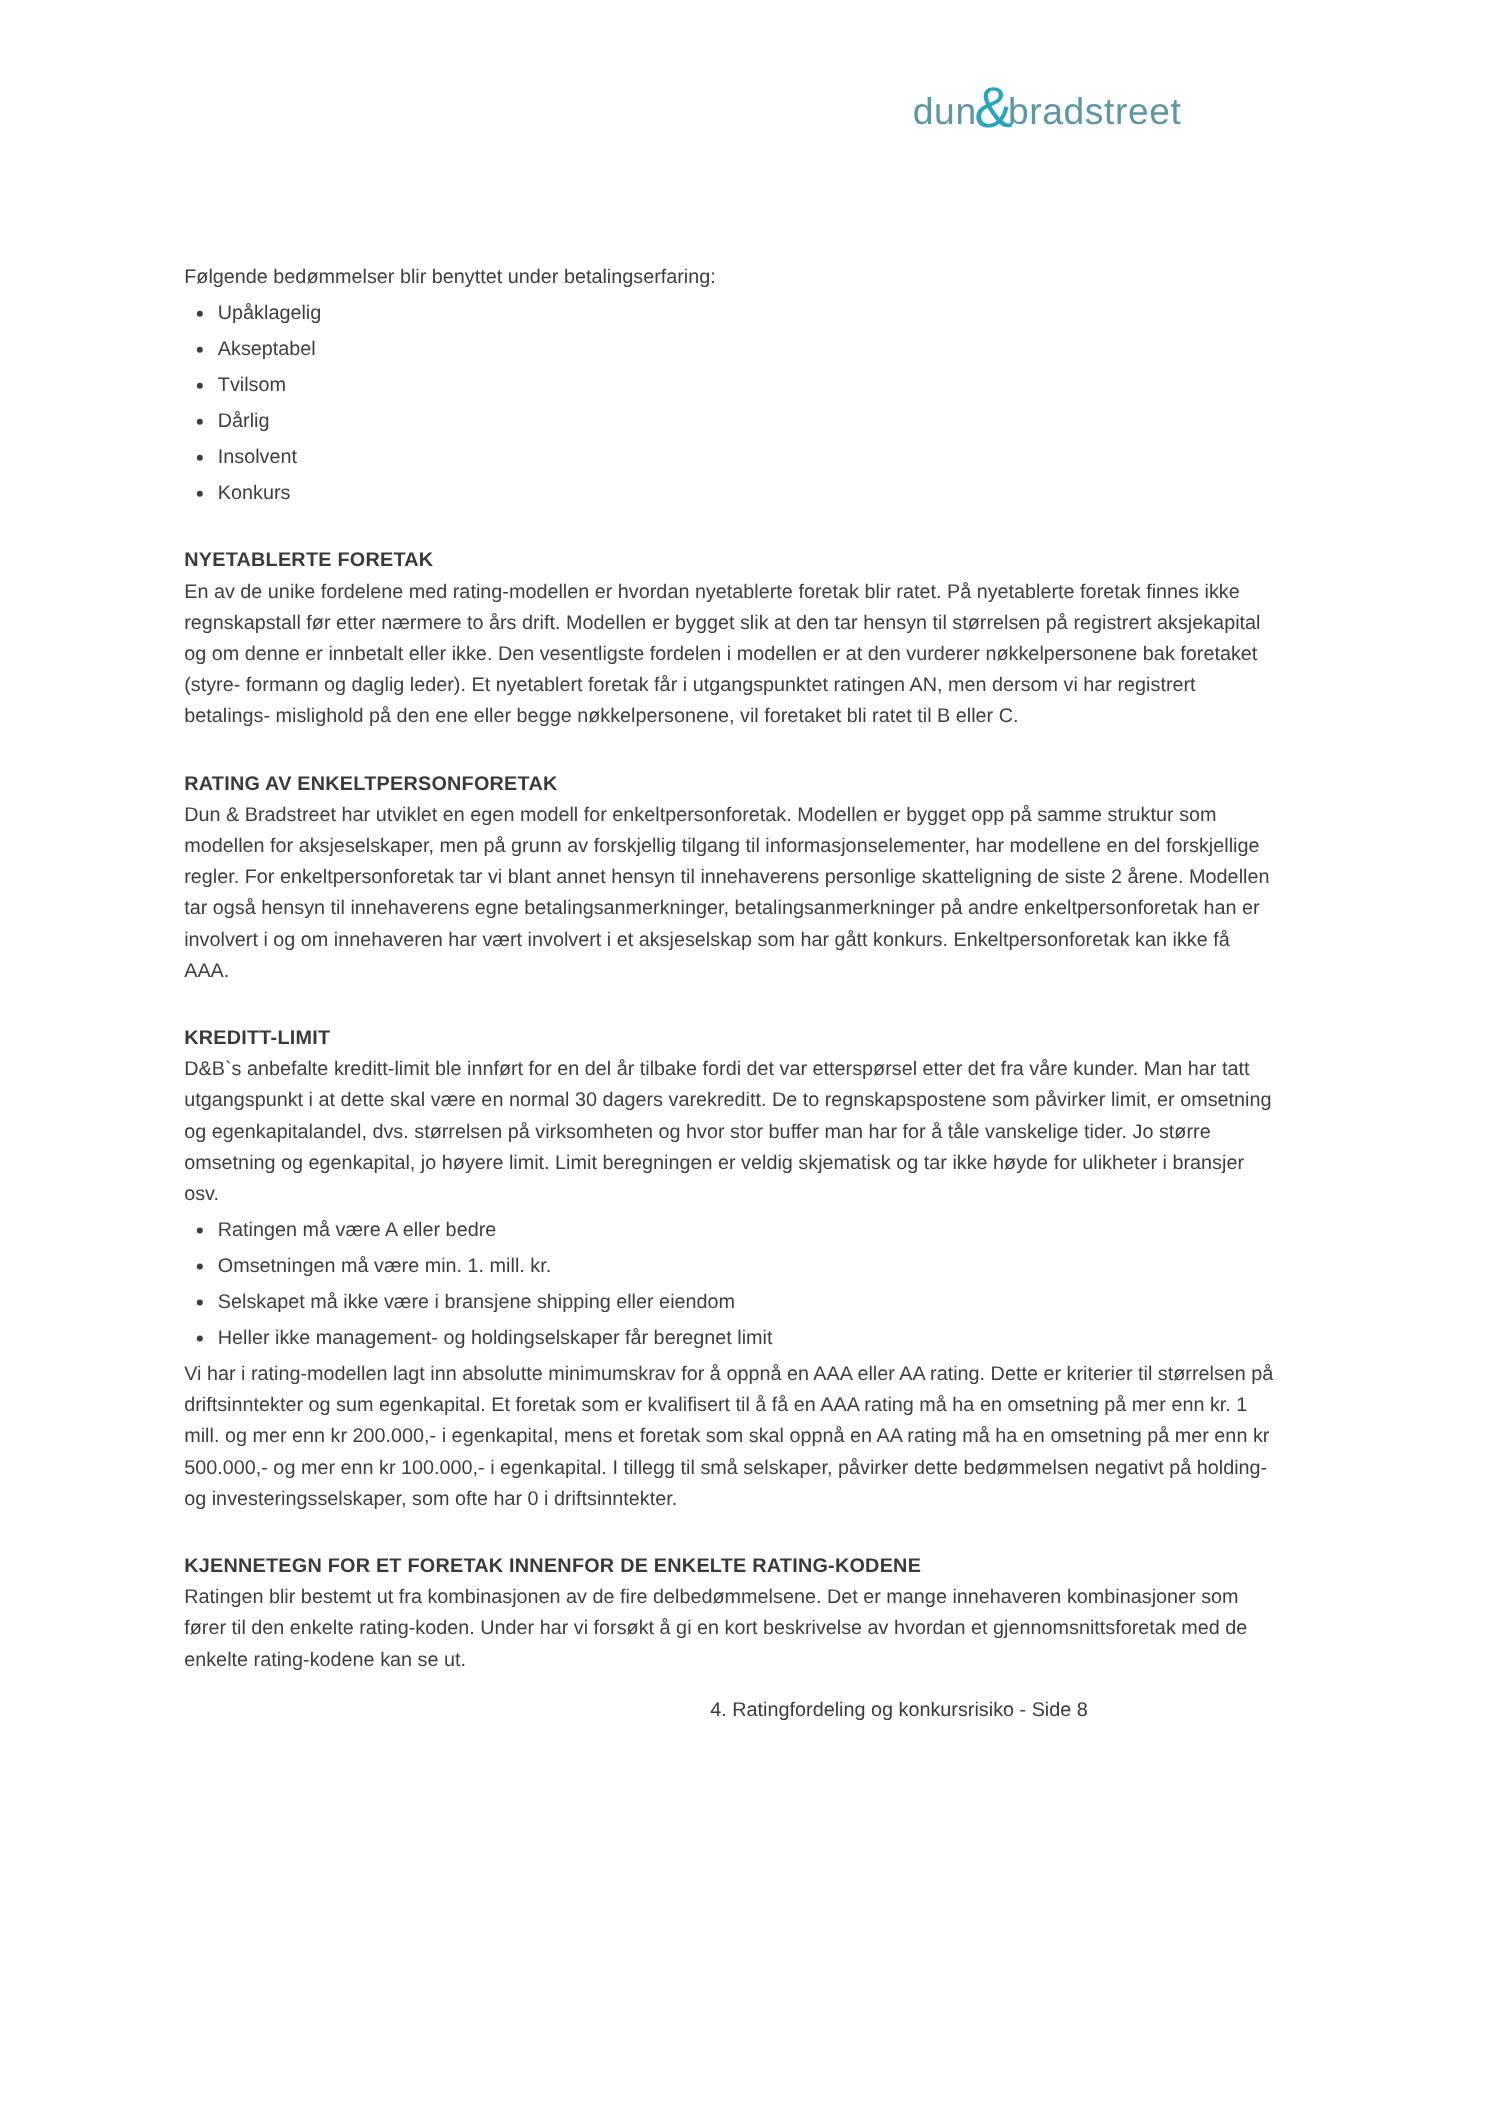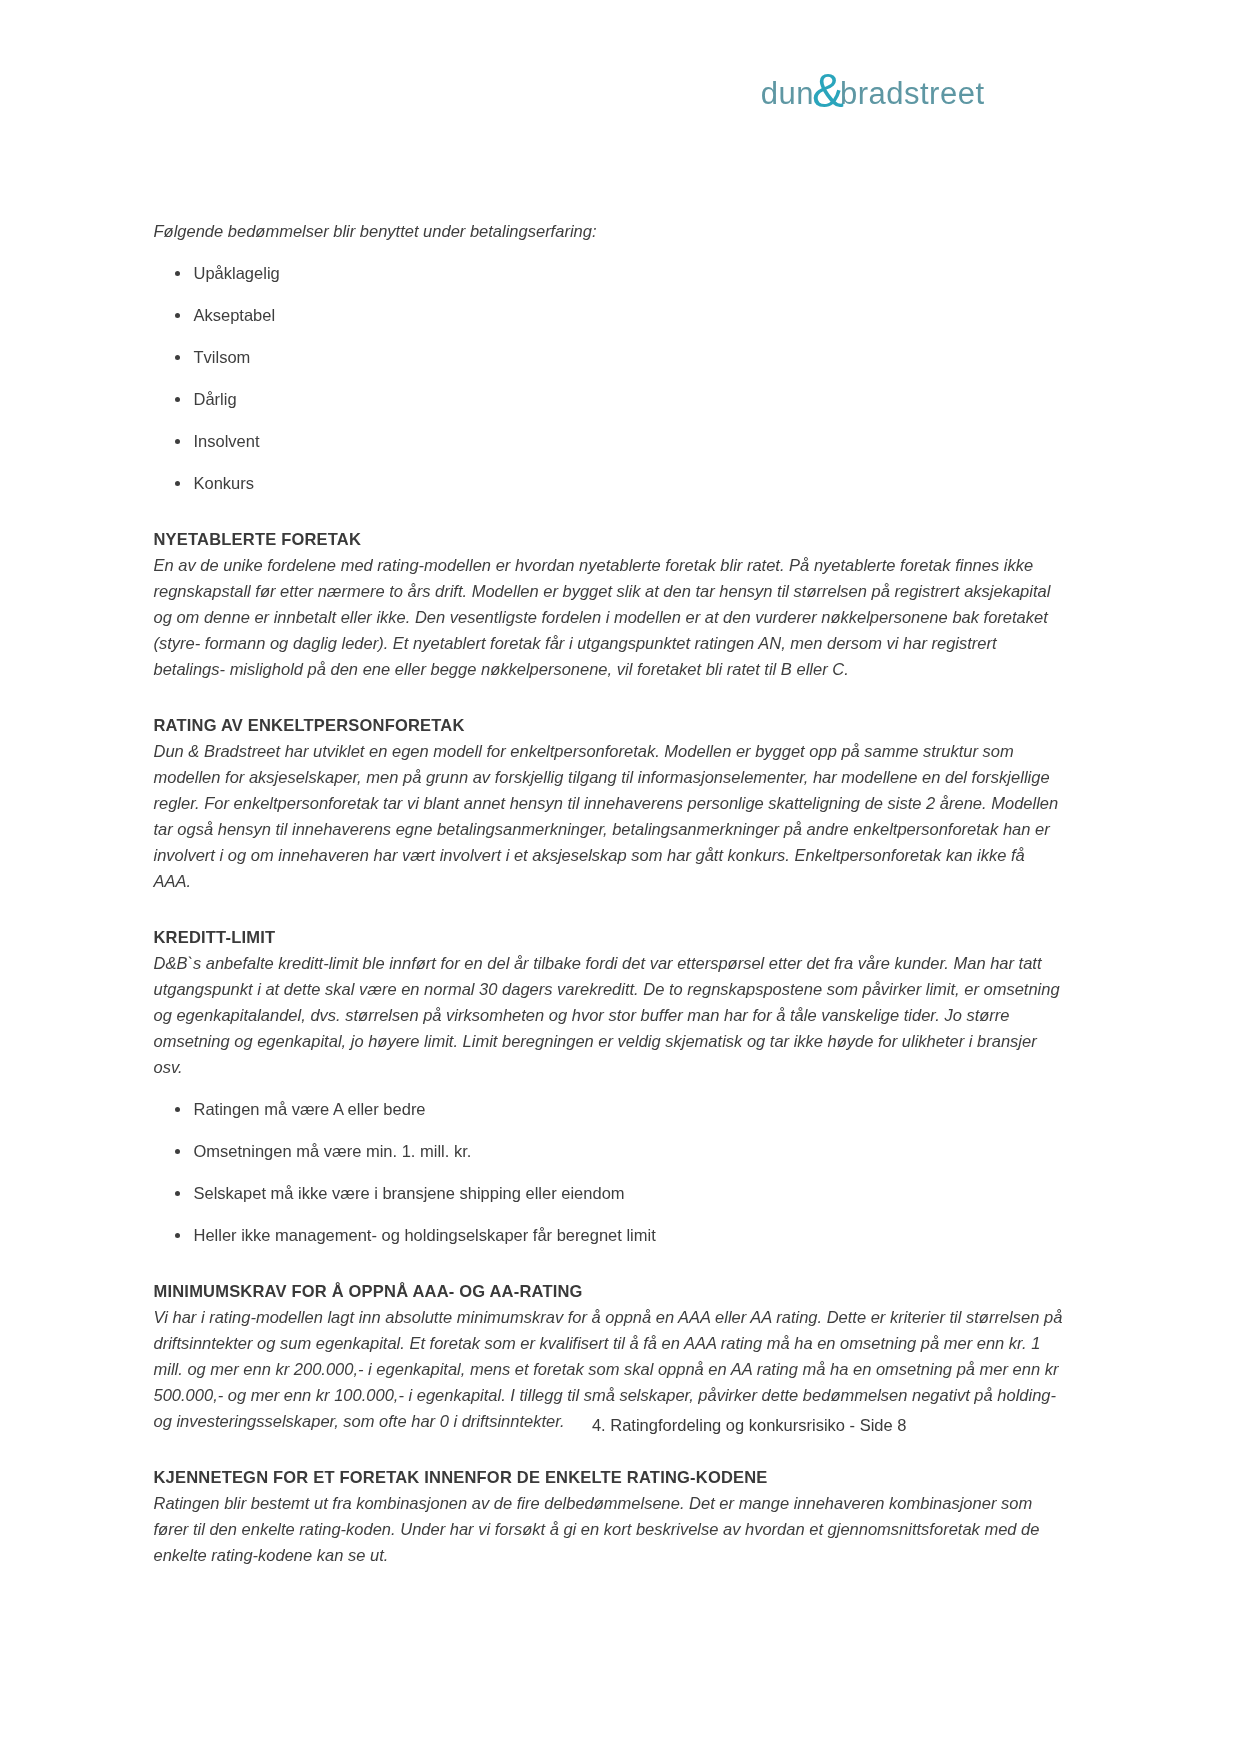--- a/index.html
+++ b/index.html
@@ -49,37 +49,36 @@
   .content {
     position: absolute;
     left: 75px;
     top: 218px;
     width: 910px;
     font-size: 16.5px;
     line-height: 26px;
   }
   .content p {
     margin: 0;
-    font-style: italic;
   }
   .content h2 {
     margin: 30px 0 0 0;
     font-size: 16.5px;
     line-height: 26px;
     font-weight: 700;
     color: #3a3a3a;
     letter-spacing: 0.2px;
   }
   ul.bullets {
     margin: 0;
     padding: 0 0 0 22px;
     list-style: disc;
   }
   ul.bullets li {
-    margin: 16px;
+    margin: 4px;
     padding-left: 2px;
     line-height: 26px;
   }
   .gap-top {
     margin-top: 26px !important;
   }
 
   
   .footer {
     position: absolute;
@@ -123,21 +122,20 @@
     <p>D&amp;B`s anbefalte kreditt-limit ble innført for en del år tilbake fordi det var etterspørsel etter det fra våre kunder. Man har tatt utgangspunkt i at dette skal være en normal 30 dagers varekreditt. De to regnskapspostene som påvirker limit, er omsetning og egenkapitalandel, dvs. størrelsen på virksomheten og hvor stor buffer man har for å tåle vanskelige tider. Jo større omsetning og egenkapital, jo høyere limit. Limit beregningen er veldig skjematisk og tar ikke høyde for ulikheter i bransjer osv.</p>
 
     <ul class="bullets">
       <li>Ratingen må være A eller bedre</li>
       <li>Omsetningen må være min. 1. mill. kr.</li>
       <li>Selskapet må ikke være i bransjene shipping eller eiendom</li>
       <li>Heller ikke management- og holdingselskaper får beregnet limit</li>
     </ul>
 
 
-    <h2>MINIMUMSKRAV FOR Å OPPNÅ AAA- OG AA-RATING</h2>
     <p>Vi har i rating-modellen lagt inn absolutte minimumskrav for å oppnå en AAA eller AA rating. Dette er kriterier til størrelsen på driftsinntekter og sum egenkapital. Et foretak som er kvalifisert til å få en AAA rating må ha en omsetning på mer enn kr. 1 mill. og mer enn kr 200.000,- i egenkapital, mens et foretak som skal oppnå en AA rating må ha en omsetning på mer enn kr 500.000,- og mer enn kr 100.000,- i egenkapital. I tillegg til små selskaper, påvirker dette bedømmelsen negativt på holding- og investeringsselskaper, som ofte har 0 i driftsinntekter.</p>
 
     <h2>KJENNETEGN FOR ET FORETAK INNENFOR DE ENKELTE RATING-KODENE</h2>
     <p>Ratingen blir bestemt ut fra kombinasjonen av de fire delbedømmelsene. Det er mange innehaveren kombinasjoner som fører til den enkelte rating-koden. Under har vi forsøkt å gi en kort beskrivelse av hvordan et gjennomsnittsforetak med de enkelte rating-kodene kan se ut.</p>
 
   </div>
 
   <div class="footer">4. Ratingfordeling og konkursrisiko - Side 8</div>
 
 </div>

